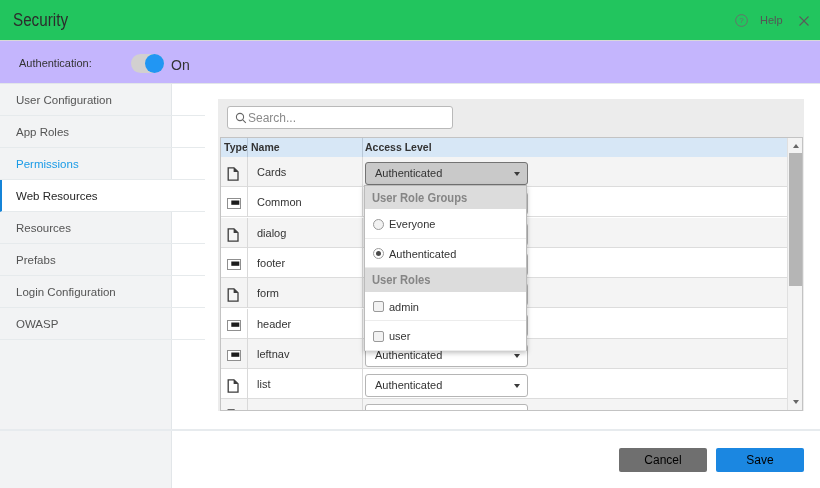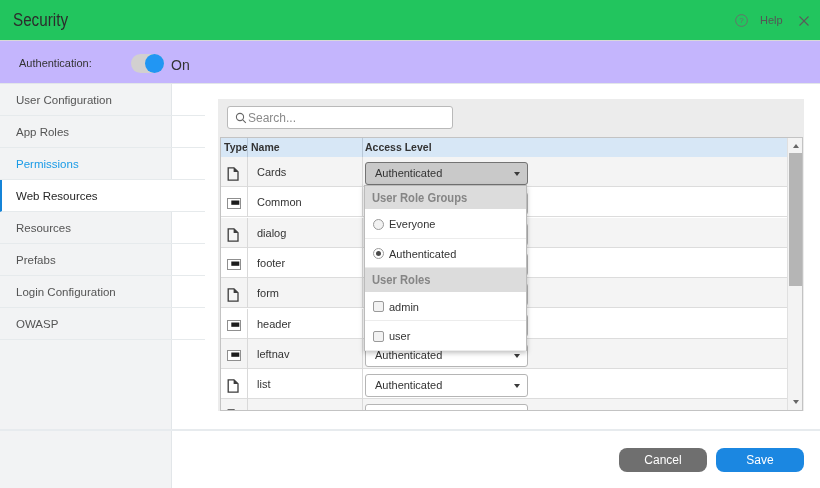--- a/index.html
+++ b/index.html
@@ -63,21 +63,21 @@
   .mhead span { display:inline-block; transform:scaleX(0.83); transform-origin:0 50%; }
   .mitem { position:absolute; left:0; width:161px; height:29.5px; border-bottom:1px solid #ececec; font-size:11px; color:#333; }
   .mitem .txt { position:absolute; left:24px; top:9px; }
   .radio { position:absolute; left:7.5px; top:9.5px; width:11px; height:11px; border-radius:50%; border:1px solid #9a9a9a; background:#f2f2f2; }
   .radio.on { background:#fff; }
   .radio.on:after { content:""; position:absolute; left:2px; top:2px; width:5px; height:5px; border-radius:50%; background:#4a4a4a; }
   .chk { position:absolute; left:7.5px; top:9.5px; width:11px; height:11px; border-radius:2px; border:1px solid #9a9a9a; background:#f2f2f2; }
 
   
   #sep { left:0; top:429px; width:820px; height:1.5px; background:#e7ebee; }
-  .btn { position:absolute; top:448px; width:88px; height:24px; border-radius:8px; color:#ffffff; font-size:12px; text-align:center; line-height:24px; }
+  .btn { position:absolute; top:448px; width:88px; height:24px; border-radius:2px; color:#000000; font-size:12px; text-align:center; line-height:24px; }
   #btn-cancel { left:619px; background:#6f6f6f; }
   #btn-save { left:716px; background:#1b87e1; }
 </style>
 </head>
 <body>
   <div id="hdr" class="abs">
     <div class="title">Security</div>
     <svg id="help-ic" viewBox="0 0 13 13">
       <circle cx="6.5" cy="6.5" r="5.9" fill="none" stroke="#6b6b6b" stroke-width="0.9"></circle>
       <text x="6.5" y="9.2" text-anchor="middle" font-size="8" fill="#6b6b6b" font-family="Liberation Sans">?</text>

